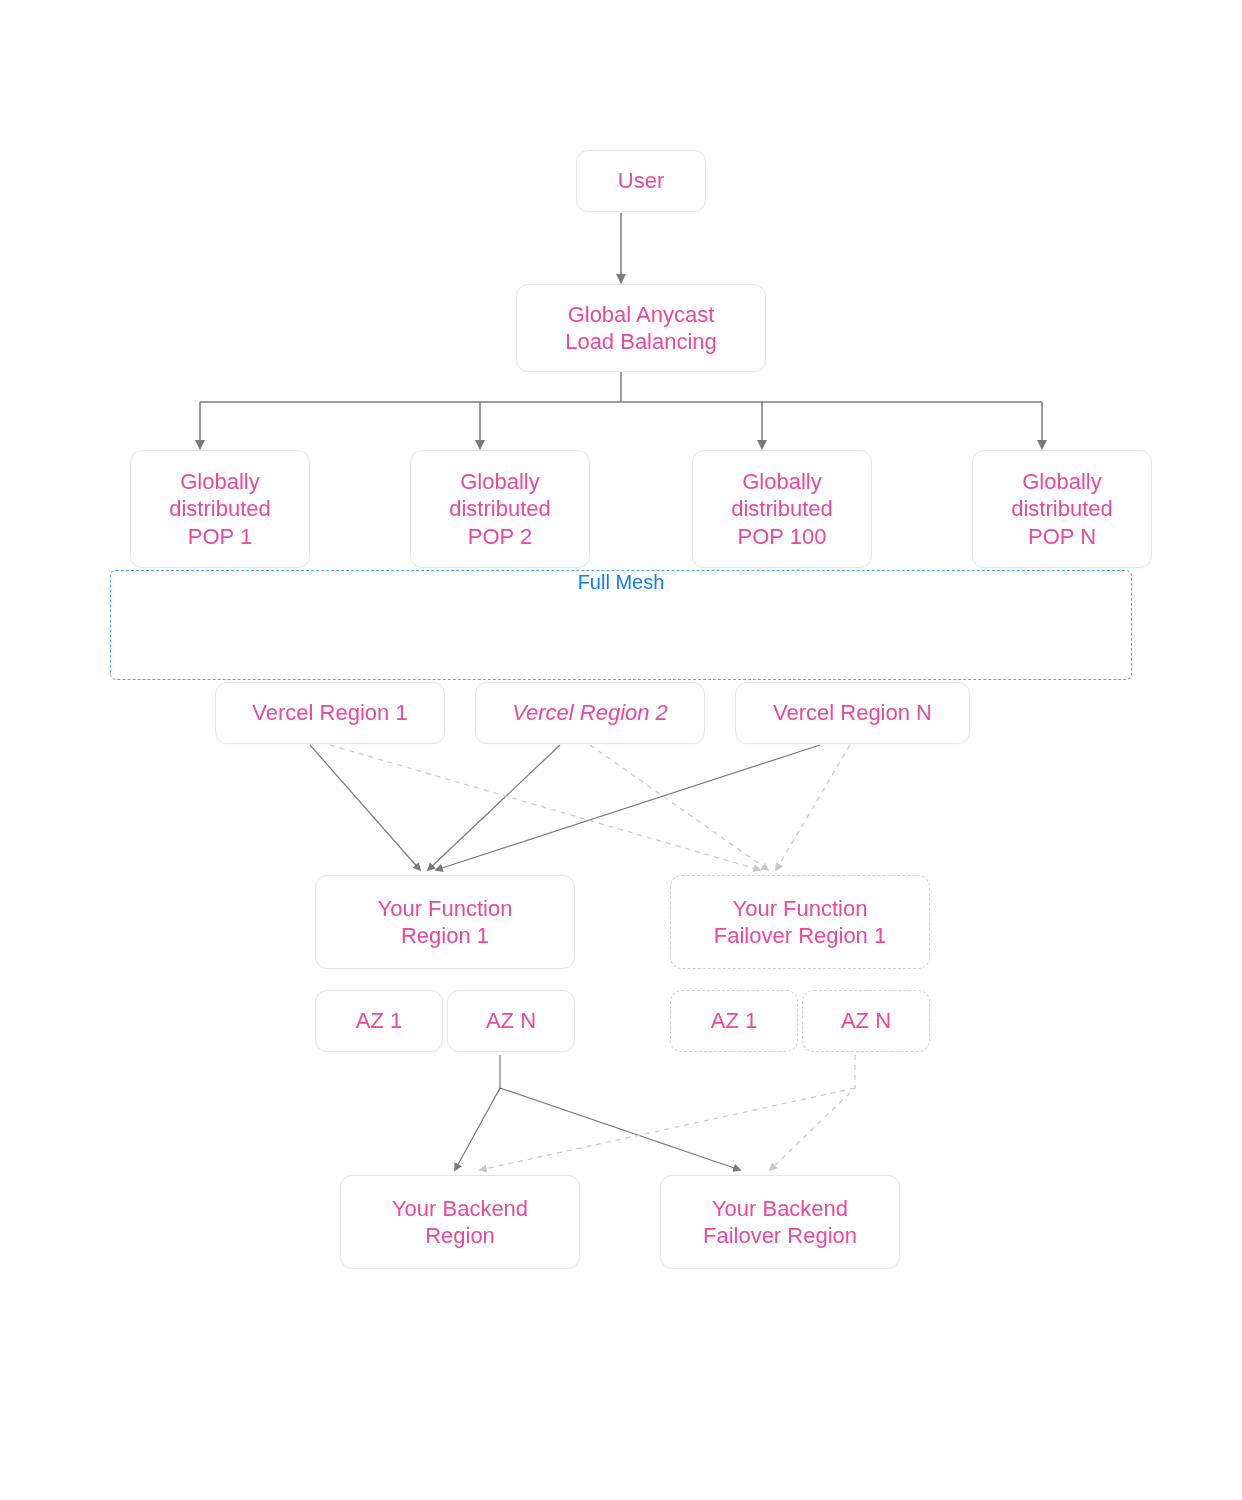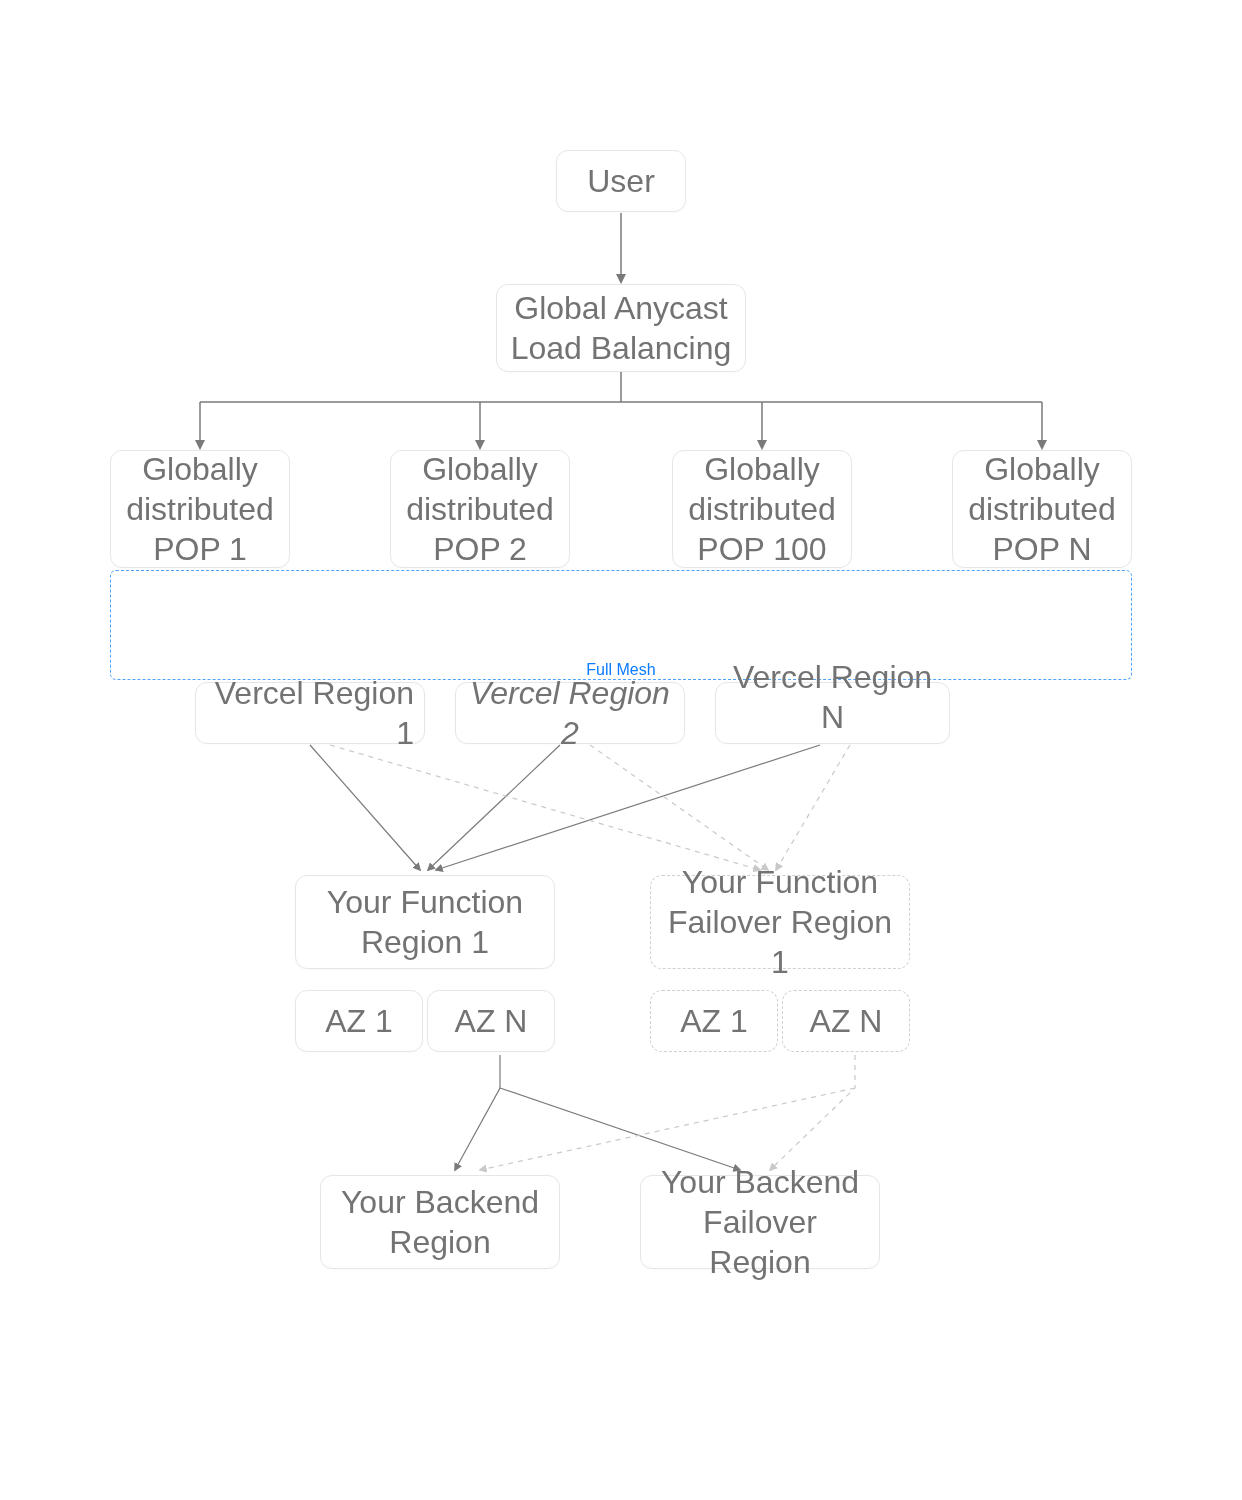--- a/index.html
+++ b/index.html
@@ -25,40 +25,41 @@
   }
   .box {
     position: absolute;
     background: #fff;
     border: 1px solid #e6e6e6;
     border-radius: 12px;
     display: flex;
     align-items: center;
     justify-content: center;
     text-align: center;
-    font-size: 32px;
+    font-size: 22px;
     line-height: 1.25;
-    color: #737373;
+    color: #ec4899;
     padding: 6px 10px;
     box-sizing: border-box;
     box-shadow: 0 1px 2px rgba(0,0,0,0.02);
+    margin-left: 20px;
   }
   .box.dashed {
     border: 1.5px dashed #d0d0d0;
     box-shadow: none;
   }
   .mesh {
     position: absolute;
     border: 1.5px dashed #4ea1ff;
     border-radius: 6px;
     display: flex;
-    align-items: flex-end;
+    align-items: flex-start;
     justify-content: center;
     color: #0a7cff;
-    font-size: 16px;
+    font-size: 20px;
     font-weight: 500;
     box-sizing: border-box;
   }
   .multi {
     white-space: pre-line;
   }
 </style>
 </head>
 <body>
 
@@ -131,21 +132,21 @@
   <div class="mesh" style="left:110px; top:570px; width:1022px; height:110px;">
     <span>Full Mesh</span>
   </div>
 
   <div class="box" style="left:195px; top:682px; width:230px; height:62px;text-align:right;">
     <span>Vercel Region 1</span>
   </div>
   <div class="box" style="left:455px; top:682px; width:230px; height:62px;font-style:italic;">
     <span>Vercel Region 2</span>
   </div>
-  <div class="box" style="left:715px; top:682px; width:235px; height:62px;align-items:flex-end;">
+  <div class="box" style="left:715px; top:682px; width:235px; height:62px;">
     <span>Vercel Region N</span>
   </div>
 
   <div class="box multi" style="left:295px; top:875px; width:260px; height:94px;">
     <span class="multi">Your Function
 Region 1</span>
   </div>
 
   <div class="box" style="left:295px; top:990px; width:128px; height:62px;">
     <span>AZ 1</span>

